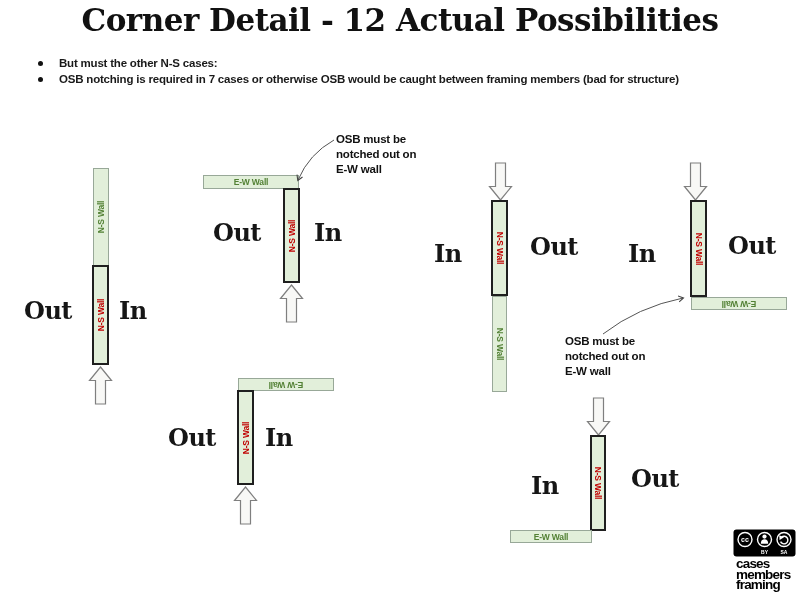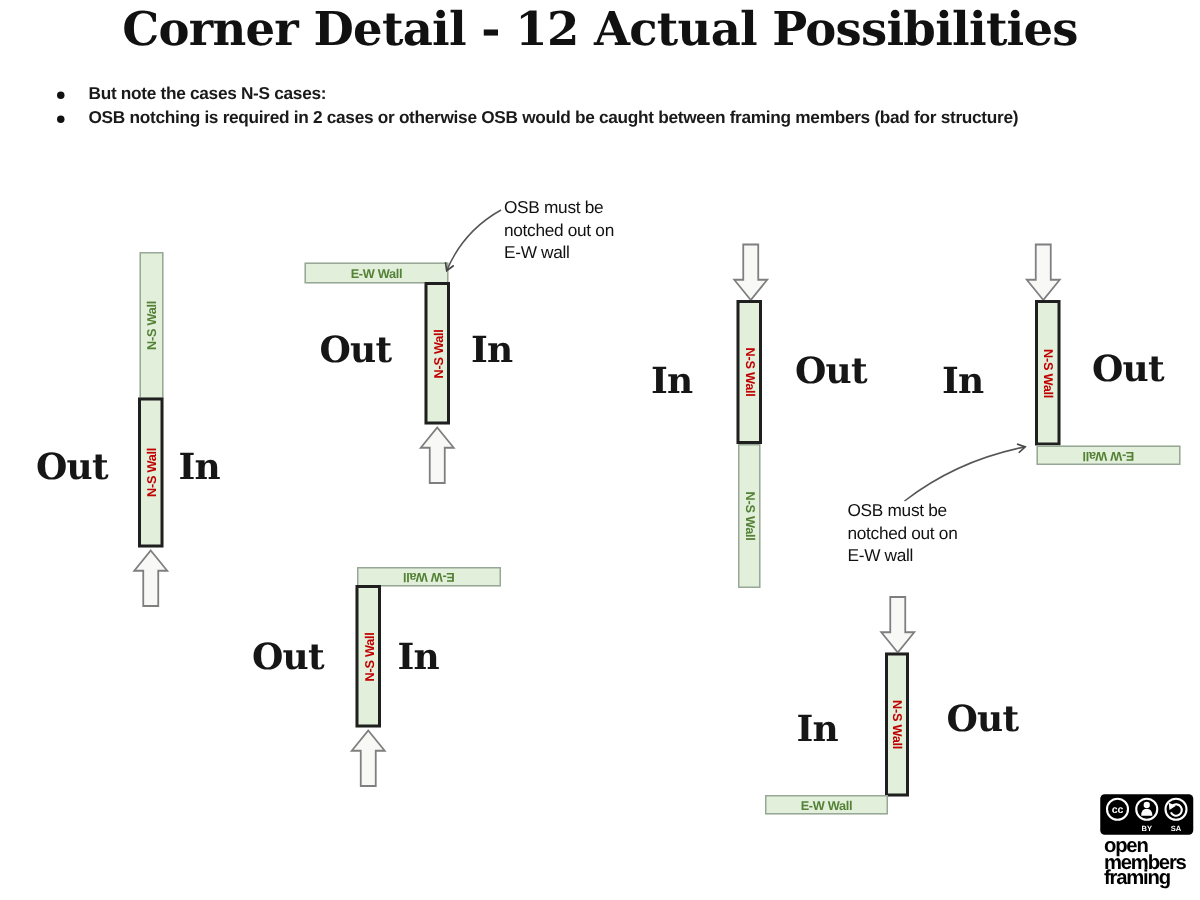--- a/index.html
+++ b/index.html
@@ -29,46 +29,46 @@
   .rot-ccw{transform:translate(-50%,-50%) rotate(-90deg);}
   .rot-cw{transform:translate(-50%,-50%) rotate(90deg);}
   .rot-180{transform:translate(-50%,-50%) rotate(180deg);}
   .rot-0{transform:translate(-50%,-50%);}
   
   .oi{
     position:absolute;font-family:"DejaVu Serif",serif;font-weight:bold;
     font-size:24px;color:#161616;line-height:1.1;letter-spacing:-0.5px;
   }
   
-  .ann{position:absolute;font-size:11.5px;font-weight:normal;line-height:15px;letter-spacing:-0.2px;color:#111;}
+  .ann{position:absolute;font-size:11.5px;font-weight:bold;line-height:15px;letter-spacing:-0.2px;color:#111;}
   
   .abs{position:absolute;}
   .overlay{position:absolute;left:0;top:0;pointer-events:none;}
   
   .ose-logo{
     position:absolute;left:736px;top:559px;width:62px;
     font-weight:bold;font-size:13.5px;line-height:10.5px;letter-spacing:-0.8px;color:#000;
   }
   .ose-logo div{display:block;}
 </style>
 </head>
 <body>
 
 <div id="slide">
 
   <div class="title">Corner Detail - 12 Actual Possibilities</div>
 
   <div class="bullets">
     <div class="bullet-row">
       <span class="bullet-dot"></span>
-      <span class="bullet-text">But note the cases N-S cases:</span>
+      <span class="bullet-text">But must the other N-S cases:</span>
     </div>
     <div class="bullet-row">
       <span class="bullet-dot"></span>
-      <span class="bullet-text">OSB notching is required in 2 cases or otherwise OSB would be caught between framing members (bad for structure)</span>
+      <span class="bullet-text">OSB notching is required in 7 cases or otherwise OSB would be caught between framing members (bad for structure)</span>
     </div>
   </div>
 
   <div class="wall" style="left:93px;top:168px;width:16px;height:98px;">
     <span class="wlabel rot-ccw">N-S Wall</span>
   </div>
   <div class="wall hl" style="left:92px;top:265px;width:17px;height:100px;">
     <span class="wlabel red rot-ccw">N-S Wall</span>
   </div>
   <svg class="abs" style="left:88px;top:366px;" width="25" height="39" viewBox="0 0 25 39">
@@ -165,18 +165,18 @@
     <circle cx="31.5" cy="7.6" r="2.1" fill="#fff"></circle>
     <path d="M27.8,14.8 q0,-4.6 3.7,-4.6 q3.7,0 3.7,4.6 z" fill="#fff"></path>
     <circle cx="51" cy="10.5" r="7" fill="none" stroke="#fff" stroke-width="1.4"></circle>
     <path d="M47.6,12.6 a3.8,3.8 0 1 0 0.9,-4.4" fill="none" stroke="#fff" stroke-width="1.4"></path>
     <polygon points="46.2,6.2 51,8.2 46.6,11" fill="#fff"></polygon>
     <text x="31.5" y="25" text-anchor="middle" font-size="5" font-weight="bold" fill="#fff" font-family="Liberation Sans, sans-serif">BY</text>
     <text x="51" y="25" text-anchor="middle" font-size="5" font-weight="bold" fill="#fff" font-family="Liberation Sans, sans-serif">SA</text>
   </svg>
 
   <div class="ose-logo">
-    <div>open</div>
+    <div>cases</div>
     <div>members</div>
     <div>framing</div>
   </div>
 
 </div>
 
 </body></html>

